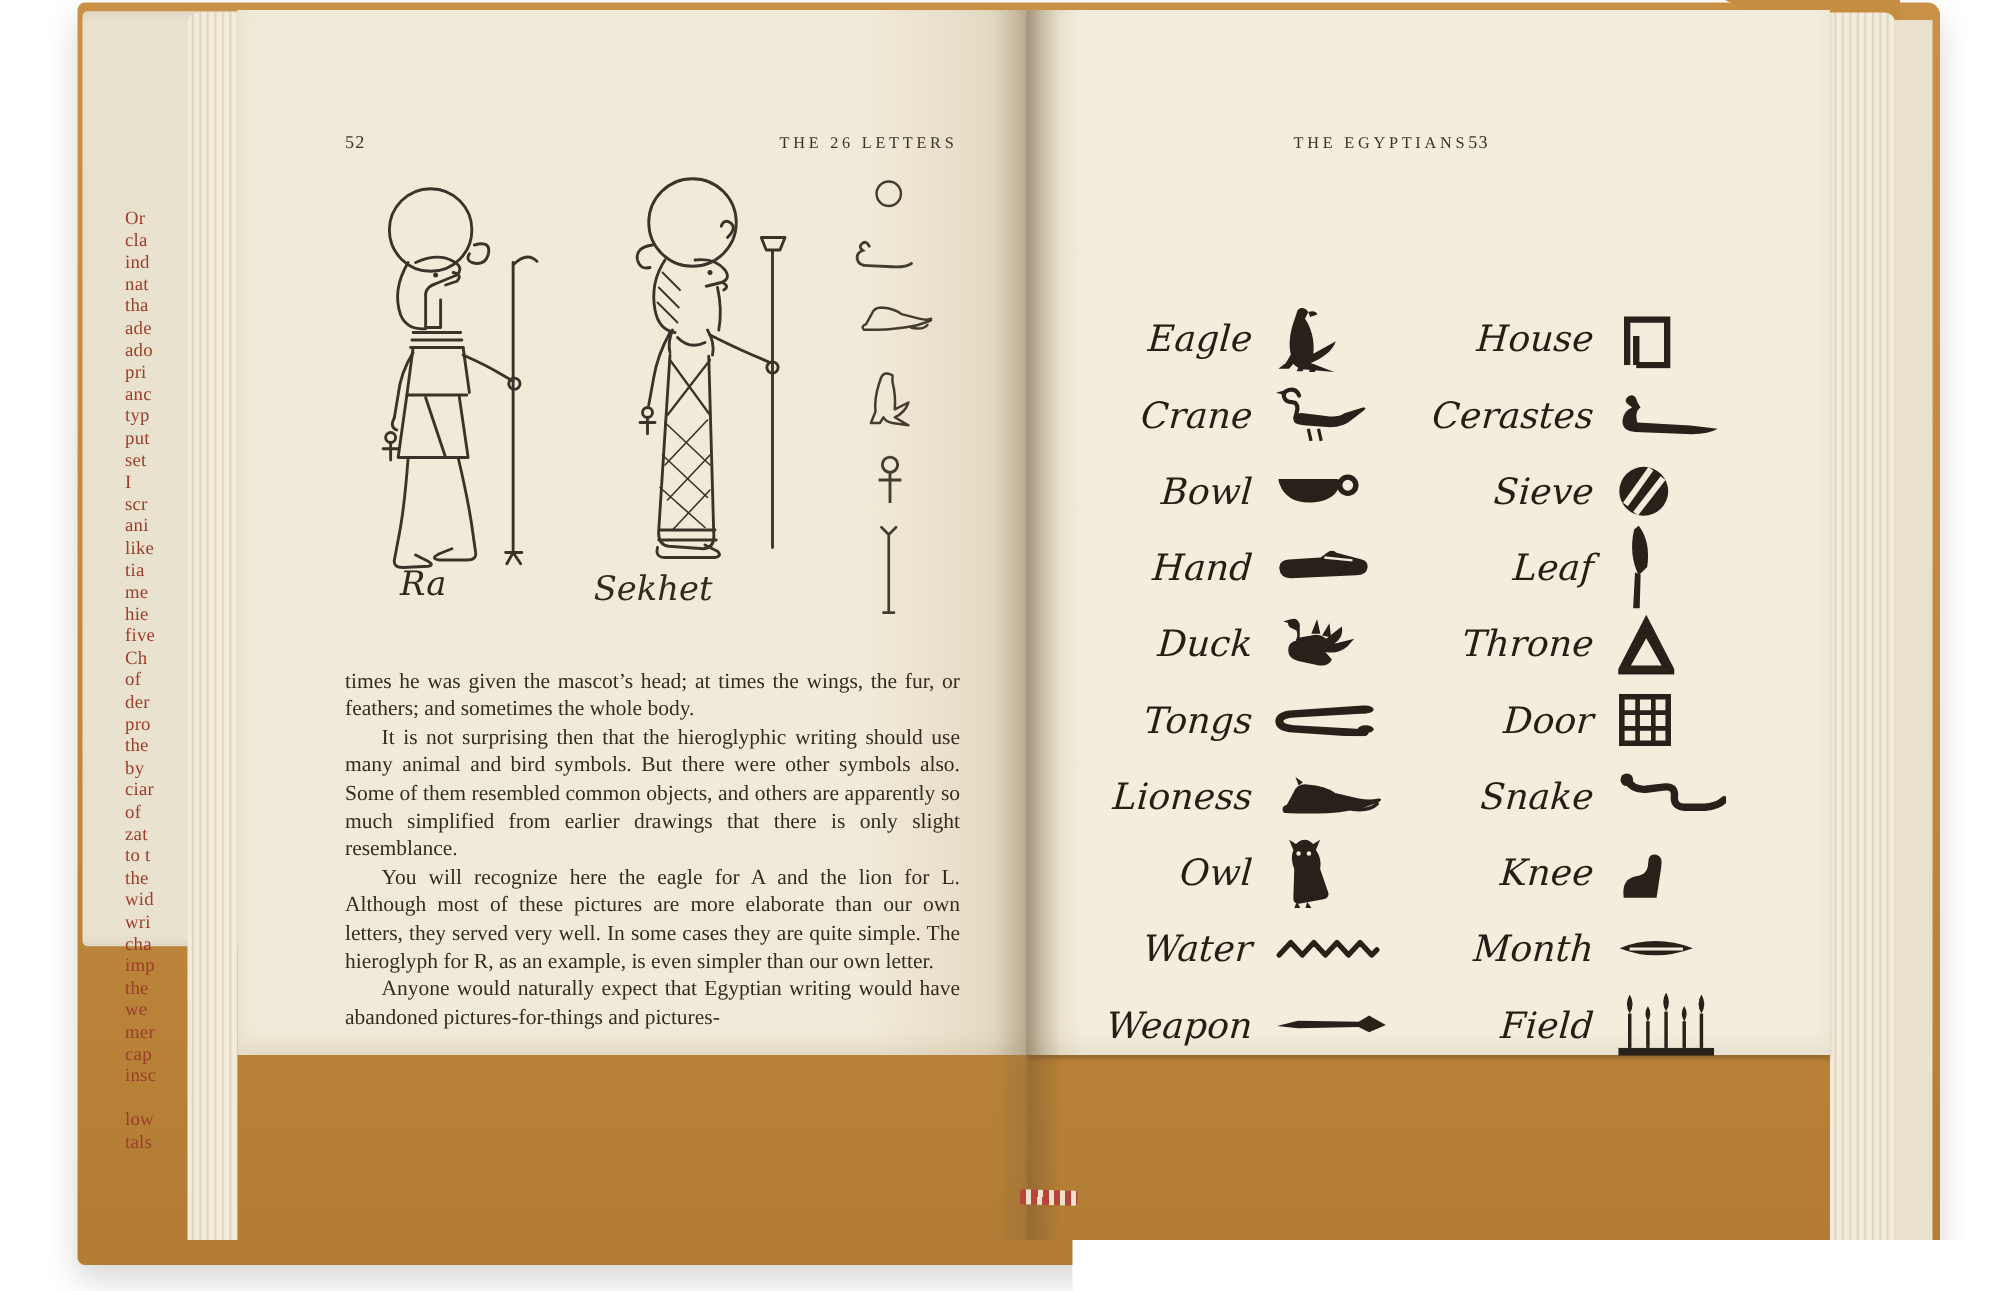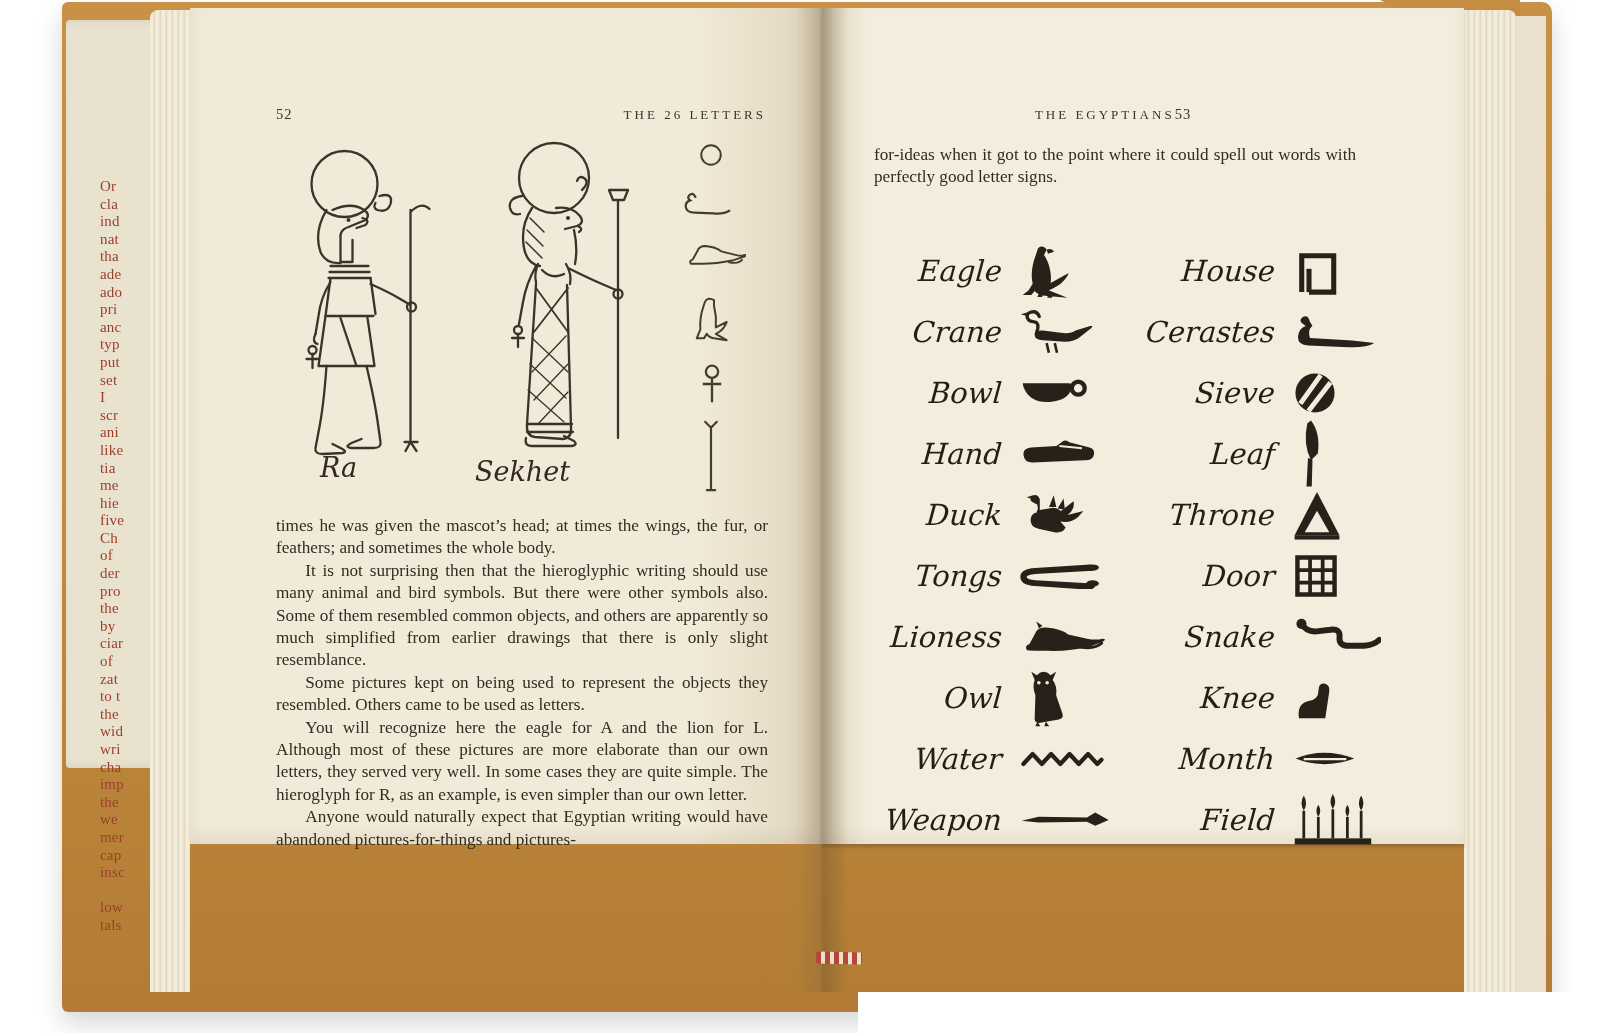--- a/index.html
+++ b/index.html
@@ -3,21 +3,21 @@
 <meta charset="utf-8">
 <style>
   html,body{margin:0;padding:0;background:#ffffff;}
   .scene{position:relative;width:1600px;height:1033px;background:#ffffff;overflow:hidden;
          font-family:"Liberation Serif",serif;color:#332b20;}
 
   
   .cover{position:absolute;left:62px;top:2px;width:1490px;height:1010px;
          background:linear-gradient(180deg,#c89145 0%,#c08a3e 55%,#b27c35 100%);
          border-radius:6px 10px 10px 6px;box-shadow:0 12px 26px rgba(0,0,0,.16);}
-  .flap{position:absolute;left:66px;top:20px;width:112px;height:748px;background:#e9e2cf;
+  .flap{position:absolute;left:66px;top:9px;width:112px;height:748px;background:#e9e2cf;
         border-radius:4px 0 0 4px;box-shadow:inset -6px 0 10px rgba(120,100,70,.18);padding-left:41px;}
   .flap-lines{position:absolute;left:34px;top:158px;width:76px;font-size:15px;line-height:17.6px;
               color:#9c3e2b;letter-spacing:.2px;white-space:nowrap;overflow:hidden;}
   .page-stack{position:absolute;top:10px;height:982px;
               background:repeating-linear-gradient(90deg,#f3ecda 0px,#f3ecda 3px,#ddd3bc 4px,#f3ecda 6px);}
   .stack-left{left:150px;width:40px;border-radius:8px 0 0 0;}
   .stack-right{left:1464px;width:52px;border-radius:0 8px 0 0;}
   .flap-right{position:absolute;left:1516px;top:16px;width:30px;height:976px;background:#e9e1cd;}
   .bottom-white{position:absolute;left:858px;top:992px;width:742px;height:41px;background:#ffffff;}
 
@@ -34,21 +34,21 @@
   .headband{position:absolute;left:816px;top:952px;width:46px;height:12px;border-radius:2px;
      background:repeating-linear-gradient(90deg,#b8453a 0 5px,#ece2cc 5px 9px);transform:rotate(1.5deg);}
 
   .pg-head{position:absolute;display:flex;justify-content:space-between;align-items:baseline;
            font-size:13px;letter-spacing:3px;color:#3a332a;}
   .pg-head .num{letter-spacing:1px;font-size:14.5px;}
   .page-left .pg-head{left:86px;right:56px;top:98px;}
   .page-right .pg-head{left:52px;right:112px;top:98px;justify-content:center;}
 
   .body-text{position:absolute;font-size:17.2px;line-height:22.4px;text-align:justify;color:#332b20;}
-  .bt-left{left:86px;top:507px;width:492px;font-family:Liberation Serif, serif;}
+  .bt-left{left:86px;top:526px;width:492px;font-family:Liberation Serif, serif;}
   .bt-right{left:52px;top:136px;width:482px;}
   .bp{margin:0;}
   .bp.ind{text-indent:1.7em;}
 
   
   .figures{position:absolute;left:80px;top:130px;width:500px;height:372px;}
   .fig-svg{position:absolute;}
   .cap{position:absolute;font-family:"DejaVu Serif",serif;font-style:italic;font-size:27px;color:#33291e;}
   .cap-ra{left:50px;top:314px;}
   .cap-sekhet{left:205px;top:318px;}
@@ -225,34 +225,32 @@
           <use href="#s-ankh"></use>
         </svg>
         <svg class="ms ms-scepter">
           <use href="#s-scepter"></use>
         </svg>
       </div>
 
     <div class="body-text bt-left" id="left-paragraphs">
         <p class="bp">times he was given the mascot’s head; at times the wings, the fur, or feathers; and sometimes the whole body.</p>
         <p class="bp ind">It is not surprising then that the hieroglyphic writing should use many animal and bird symbols. But there were other symbols also. Some of them resembled common objects, and others are apparently so much simplified from earlier drawings that there is only slight resemblance.</p>
-        <p class="bp ind">Some pictures kept on being used to represent the objects they resembled. Others came to be used as letters.</p>
         <p class="bp ind">You will recognize here the eagle for A and the lion for L. Although most of these pictures are more elaborate than our own letters, they served very well. In some cases they are quite simple. The hieroglyph for R, as an example, is even simpler than our own letter.</p>
         <p class="bp ind">Anyone would naturally expect that Egyptian writing would have abandoned pictures-for-things and pictures-</p>
       </div>
   </div>
 
   <div class="page page-right">
     <div class="pg-head">
       <span>THE EGYPTIANS</span>
       <span class="num">53</span>
     </div>
 
     <div class="body-text bt-right" id="right-paragraphs">
-        <p class="bp">for-ideas when it got to the point where it could spell out words with perfectly good letter signs.</p>
       </div>
 
     <div class="glyph-table" id="glyph-table">
         <div class="gword">Eagle</div>
         <div class="gcell">
           <svg class="gsvg gsvg-eagle">
             <use href="#g-eagle"></use>
           </svg>
         </div>
         <div class="gword">House</div>

